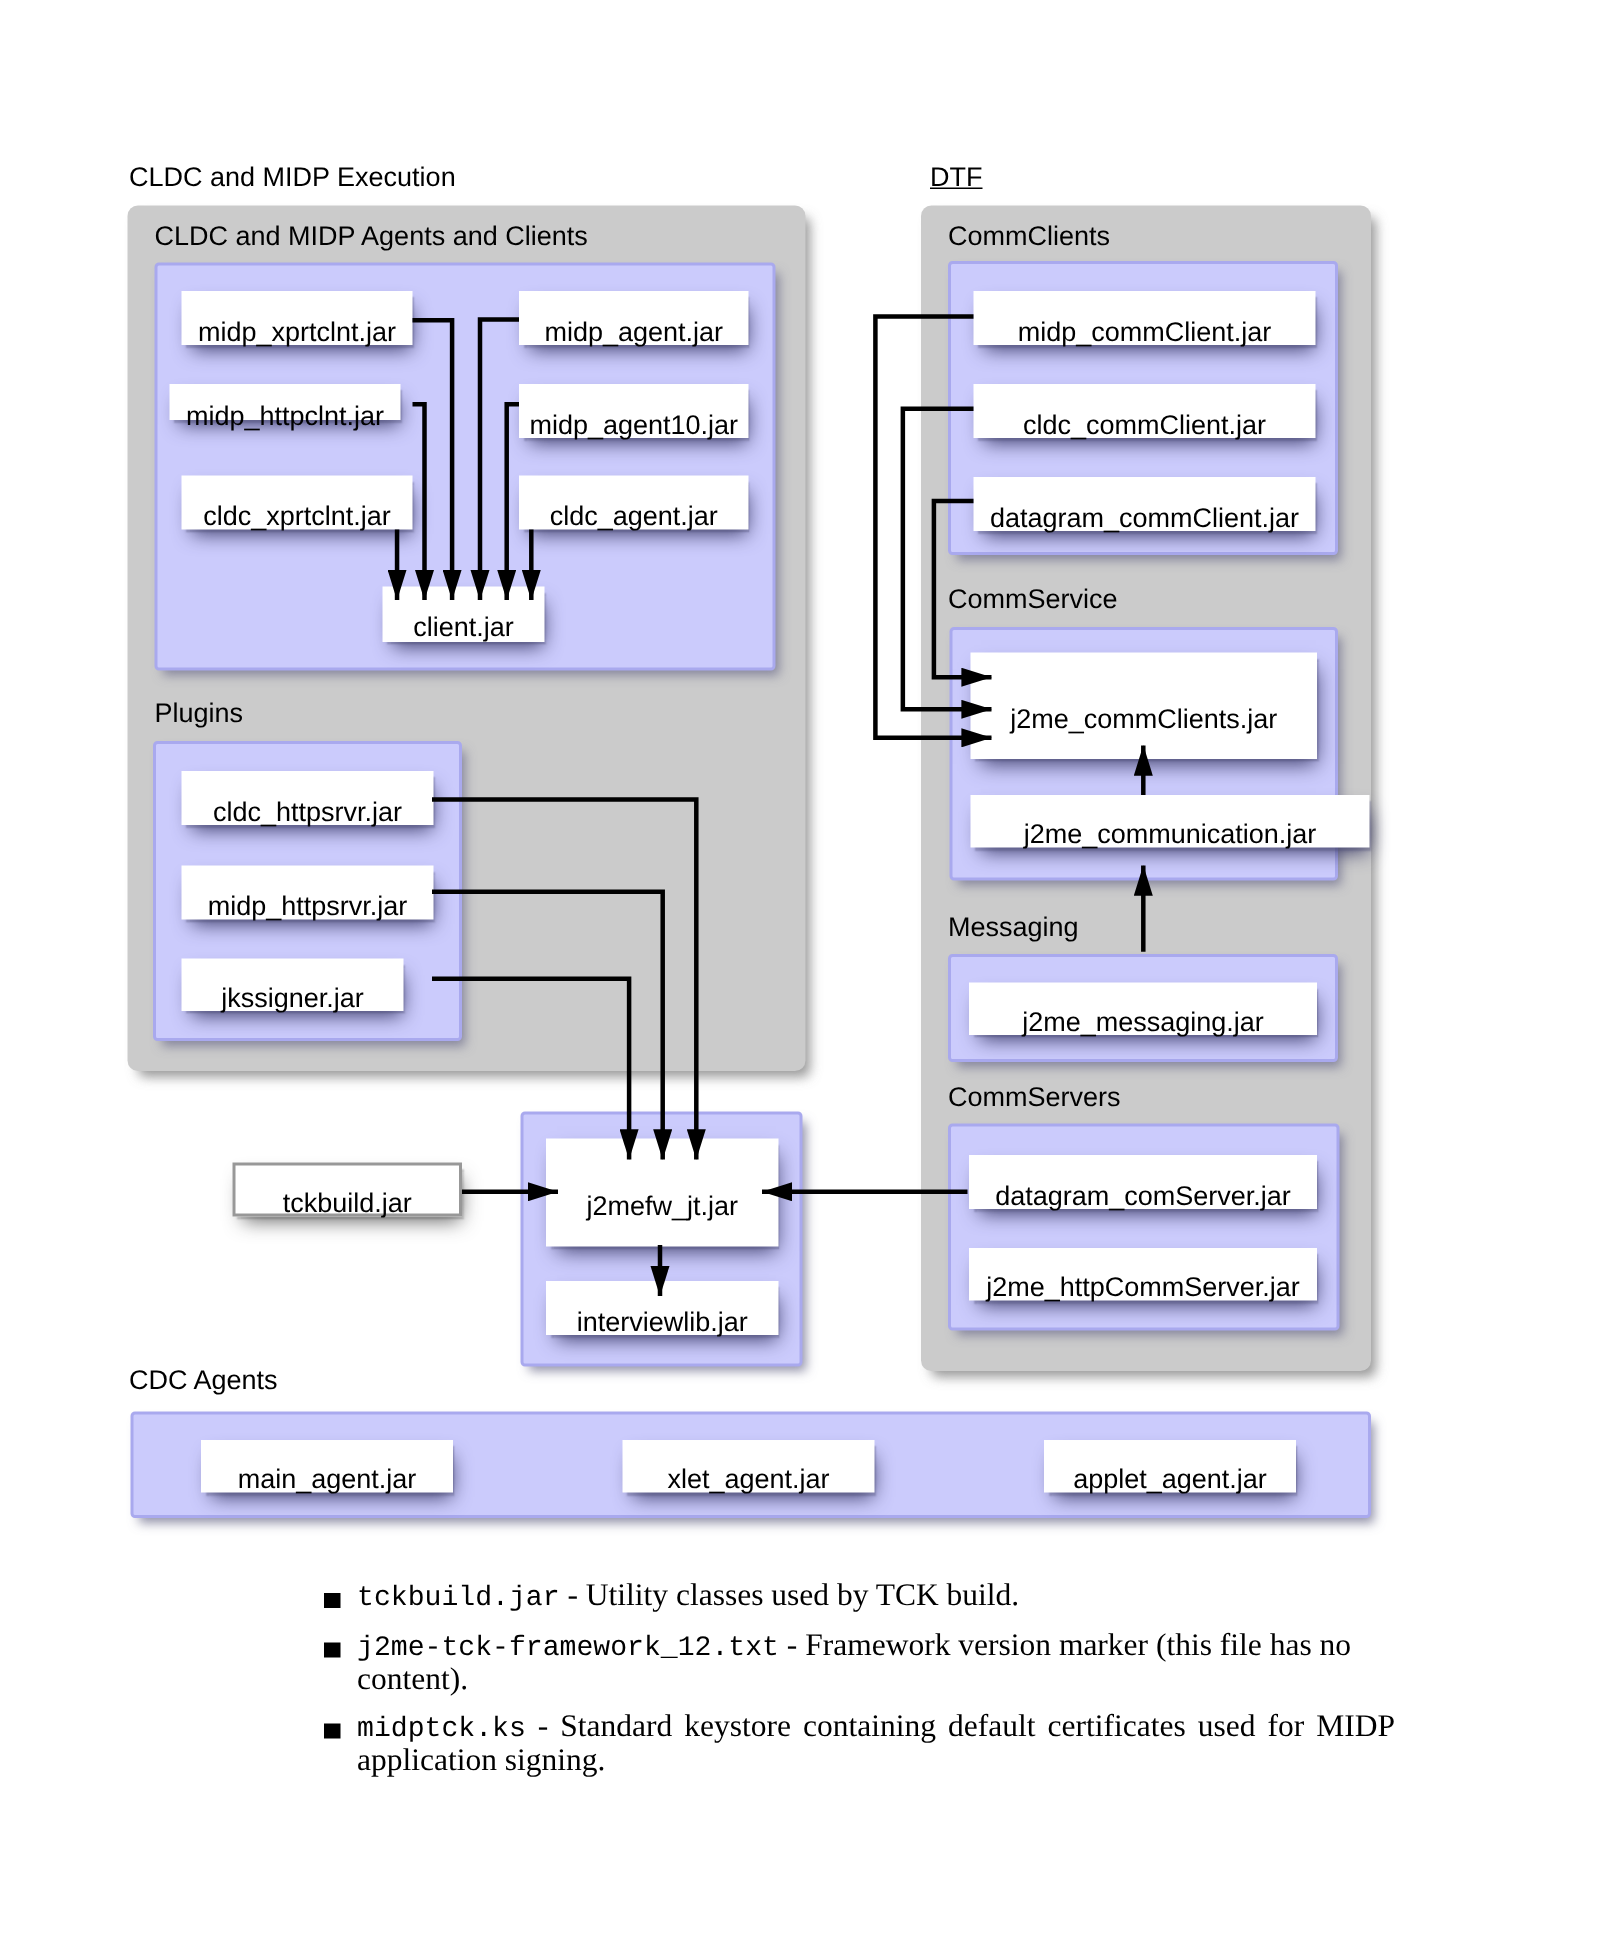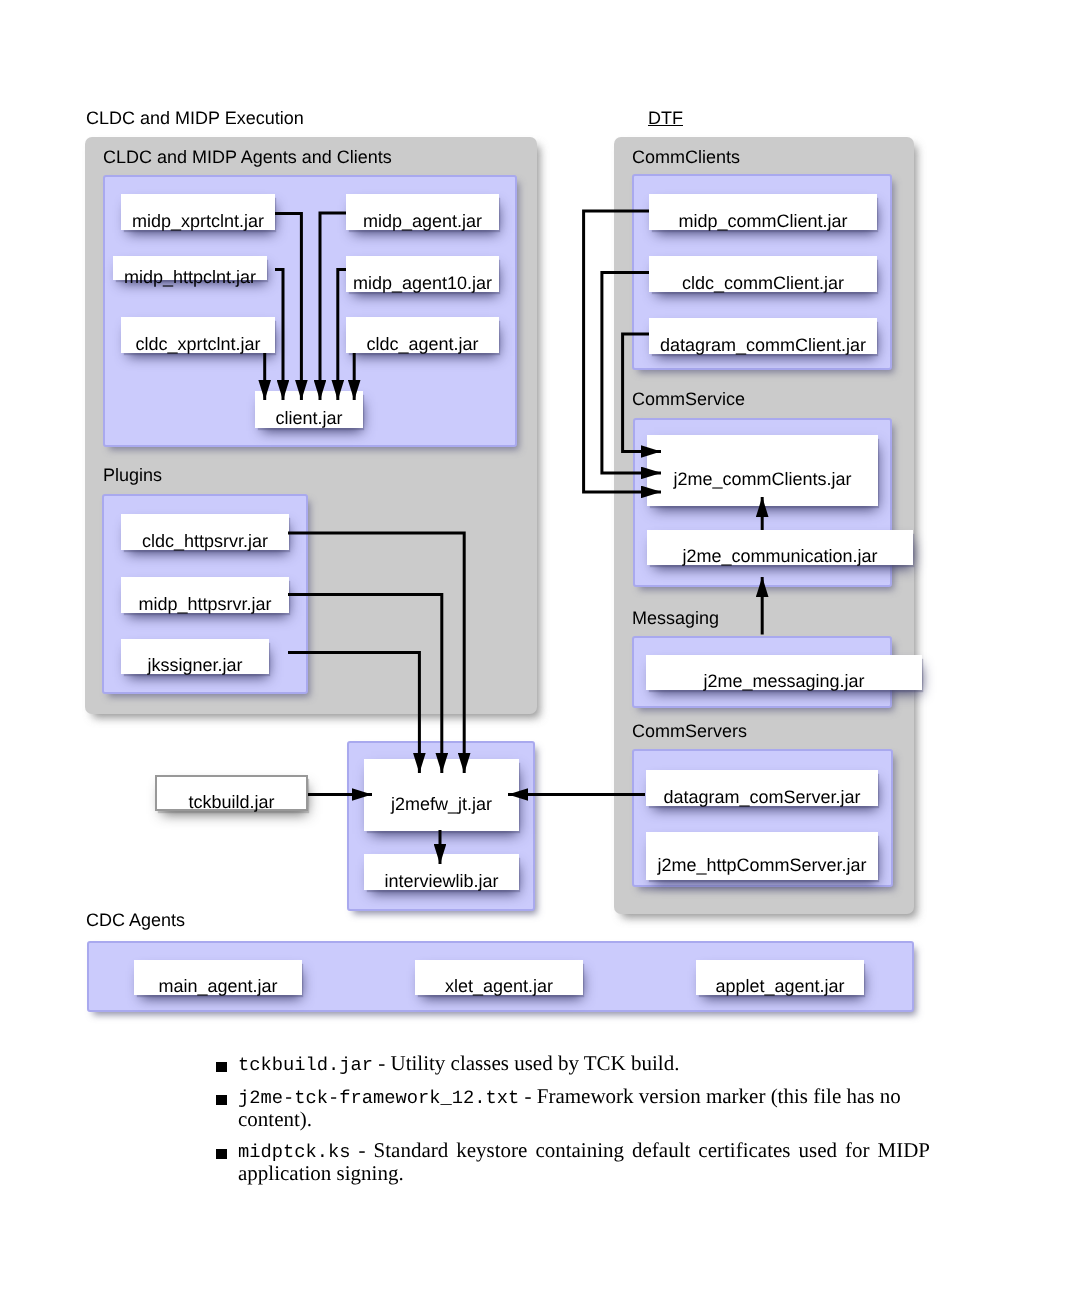--- a/index.html
+++ b/index.html
@@ -55,42 +55,42 @@
   <div class="lav-box" style="left:347px;top:741px;width:188px;height:170px;"></div>
   <div class="node" style="left:364px;top:759px;width:155px;height:72px;">j2mefw_jt.jar</div>
   <div class="node" style="left:364px;top:854px;width:155px;height:36px;text-align:right;">interviewlib.jar</div>
 
   <div class="grp-label" style="left:86px;top:911.1px;">CDC Agents</div>
   <div class="lav-box" style="left:87px;top:941px;width:827px;height:71px;"></div>
   <div class="node" style="left:134px;top:960px;width:168px;height:35px;">main_agent.jar</div>
   <div class="node" style="left:415px;top:960px;width:168px;height:35px;">xlet_agent.jar</div>
   <div class="node" style="left:696px;top:960px;width:168px;height:35px;">applet_agent.jar</div>
 
-  <div class="grp-label" style="left:648px;top:109.0px;text-decoration:underline;">DTF</div>
+  <div class="grp-label" style="left:620px;top:109.0px;text-decoration:underline;">DTF</div>
   <div class="gray-box" style="left:614px;top:137px;width:300px;height:777px;"></div>
 
   <div class="grp-label" style="left:632px;top:148.3px;">CommClients</div>
   <div class="lav-box" style="left:632px;top:174px;width:260px;height:196px;"></div>
   <div class="node" style="left:649px;top:194px;width:228px;height:36px;">midp_commClient.jar</div>
   <div class="node" style="left:649px;top:256px;width:228px;height:36px;">cldc_commClient.jar</div>
   <div class="node" style="left:649px;top:318px;width:228px;height:36px;">datagram_commClient.jar</div>
 
   <div class="grp-label" style="left:632px;top:389.6px;">CommService</div>
   <div class="lav-box" style="left:633px;top:418px;width:259px;height:169px;"></div>
   <div class="node" style="left:647px;top:435px;width:231px;height:71px;">j2me_commClients.jar</div>
   <div class="node" style="left:647px;top:530px;width:266px;height:35px;">j2me_communication.jar</div>
 
   <div class="grp-label" style="left:632px;top:608.8px;">Messaging</div>
   <div class="lav-box" style="left:632px;top:636px;width:260px;height:72px;"></div>
-  <div class="node" style="left:646px;top:655px;width:276px;height:35px;">j2me_messaging.jar</div>
+  <div class="node" style="left:646px;top:655px;width:232px;height:35px;">j2me_messaging.jar</div>
 
   <div class="grp-label" style="left:632px;top:722.1px;">CommServers</div>
   <div class="lav-box" style="left:632px;top:749px;width:261px;height:138px;"></div>
   <div class="node" style="left:646px;top:770px;width:232px;height:36px;">datagram_comServer.jar</div>
-  <div class="node" style="left:646px;top:832px;width:232px;height:48px;">j2me_httpCommServer.jar</div>
+  <div class="node" style="left:646px;top:832px;width:232px;height:35px;">j2me_httpCommServer.jar</div>
 
   <svg class="arrows" viewBox="0 0 1080 1296">
     <defs>
       <marker id="ah" viewBox="0 0 20.3 12.7" refX="20.1" refY="6.35" markerWidth="6.767" markerHeight="4.233" markerUnits="strokeWidth" orient="auto">
         <path d="M 0 0 L 20.3 6.35 L 0 12.7 z" fill="#000"></path>
       </marker>
     </defs>
     <g stroke="#000" stroke-width="3" fill="none" marker-end="url(#ah)" stroke-linecap="butt" stroke-linejoin="miter">
       <path d="M 264.7 353 L 264.7 400"></path>
       <path d="M 275 269.5 L 283 269.5 L 283 400"></path>

